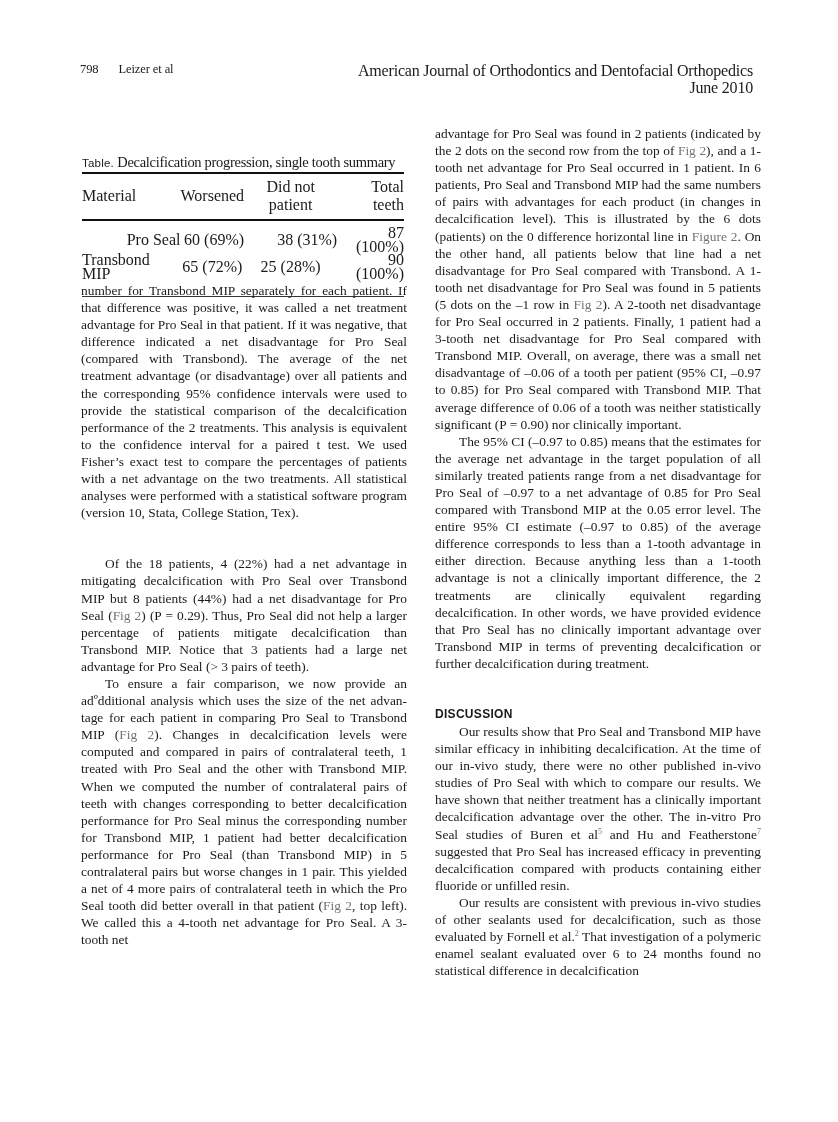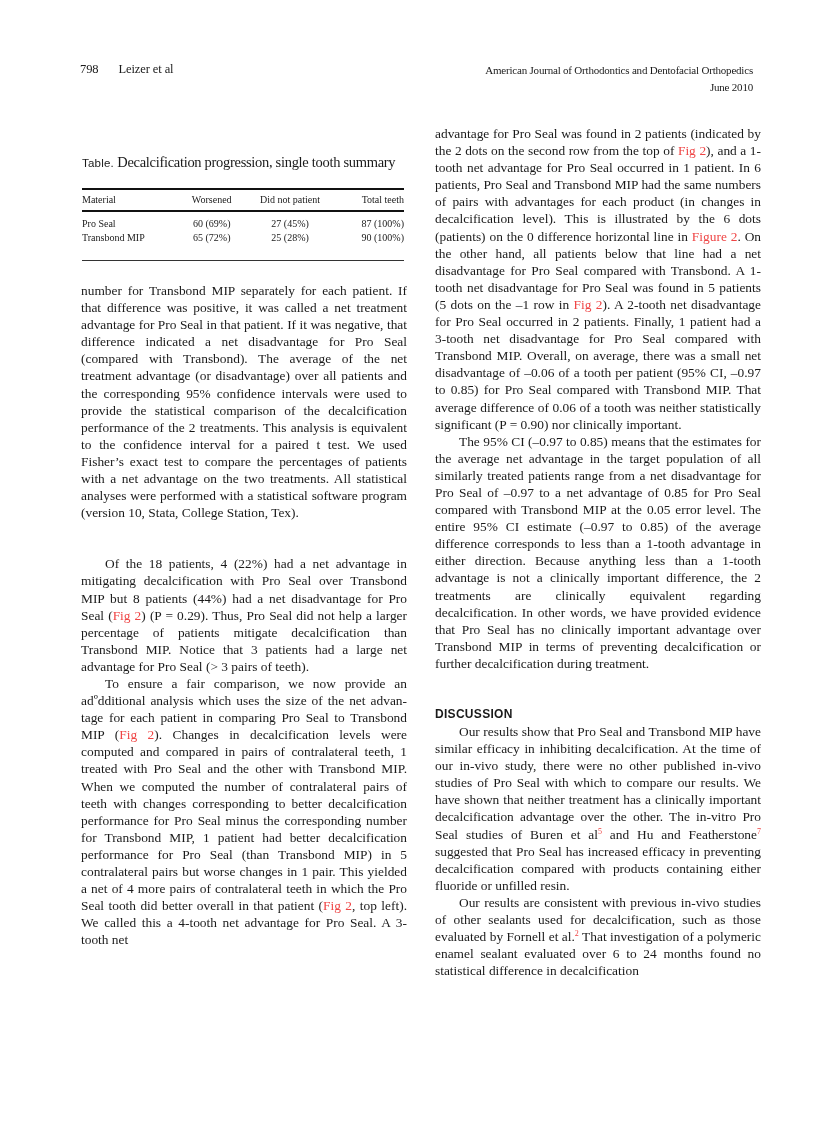--- a/index.html
+++ b/index.html
@@ -22,21 +22,21 @@
       font-size: 12.5px;
       font-family: "Liberation Serif", serif;
       letter-spacing: -0.1px;
     }
     .running-head-left .pg { margin-right: 20px; }
     .running-head-right {
       position: absolute;
       right: 85px;
       top: 62px;
       text-align: right;
-      font-size: 11px;
+      font-size: 16px;
       line-height: 17px;
       font-family: "Liberation Serif", serif;
       letter-spacing: -0.2px;
     }
     .col {
       position: absolute;
       width: 326px;
       font-size: 13.4px;
       line-height: 17.1px;
       text-align: justify;
@@ -59,50 +59,50 @@
       margin-top: 28px;
     }
     .table-caption .label {
       font-family: "Liberation Sans", sans-serif;
       font-size: 11.5px;
       letter-spacing: 0.2px;
     }
     table.data {
       width: 100%;
       border-collapse: collapse;
-      font-size: 10px;
-      margin-top: 16px;
+      font-size: 16px;
+      margin-top: 0;
     }
     table.data thead tr { border-top: 2px solid #111; border-bottom: 2px solid #111; }
     table.data tbody tr:last-child { border-bottom: 1.4px solid #333; }
     table.data th {
       font-weight: normal;
       padding: 4px 0 5px 0;
       text-align: center;
     }
     table.data th:first-child, table.data td:first-child { text-align: left; }
     table.data th:last-child, table.data td:last-child { text-align: right; }
     table.data td {
       padding: 0;
       line-height: 13.5px;
       text-align: center;
     }
-    table.data tbody tr:first-child td { padding-top: 5px; }
+    table.data tbody tr:first-child td { padding-top: 5px; text-align: right; }
     table.data tbody tr:last-child td { padding-bottom: 16px; }
 
     p { margin: 0; }
     p.indent { text-indent: 24px; }
     .section-head {
       font-family: "Liberation Sans", sans-serif;
       font-size: 12px;
       letter-spacing: 0.3px;
       margin: 0;
       line-height: 17px;
     }
-    .link { color: #ef4444; }
+    .link { color: #737373; }
     sup { font-size: 8px; line-height: 0; vertical-align: 5px; }
   </style>
 </head>
 <body>
 
 <div class="running-head-left">
   <span class="pg">798</span><span>Leizer et al</span>
 </div>
 <div class="running-head-right">
   <div>American Journal of Orthodontics and Dentofacial Orthopedics</div>
@@ -120,21 +120,21 @@
         <th>Material</th>
         <th>Worsened</th>
         <th>Did not patient</th>
         <th>Total teeth</th>
       </tr>
     </thead>
     <tbody>
       <tr>
         <td>Pro Seal</td>
         <td>60 (69%)</td>
-        <td>27 (45%)</td>
+        <td>38 (31%)</td>
         <td>87 (100%)</td>
       </tr>
       <tr>
         <td>Transbond MIP</td>
         <td>65 (72%)</td>
         <td>25 (28%)</td>
         <td>90 (100%)</td>
       </tr>
     </tbody>
   </table>

